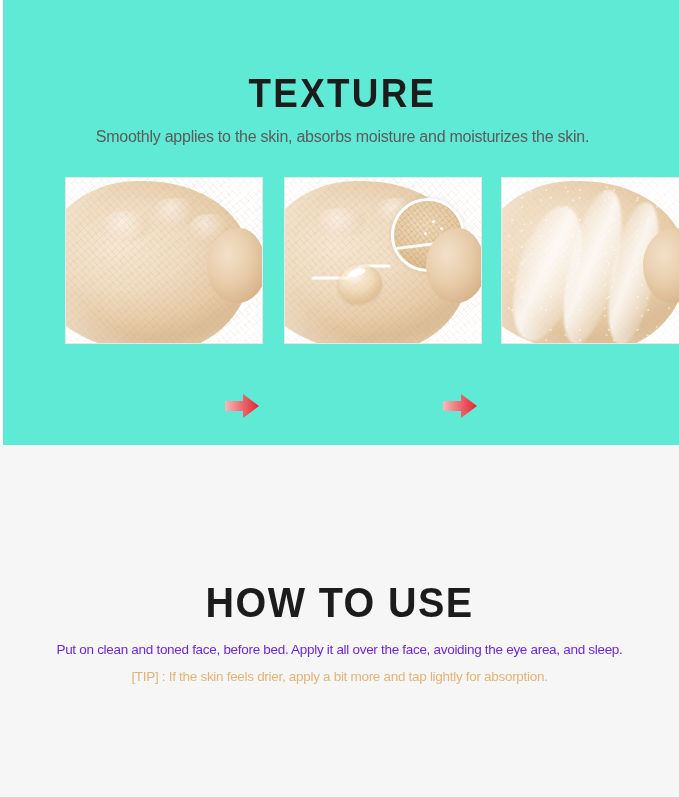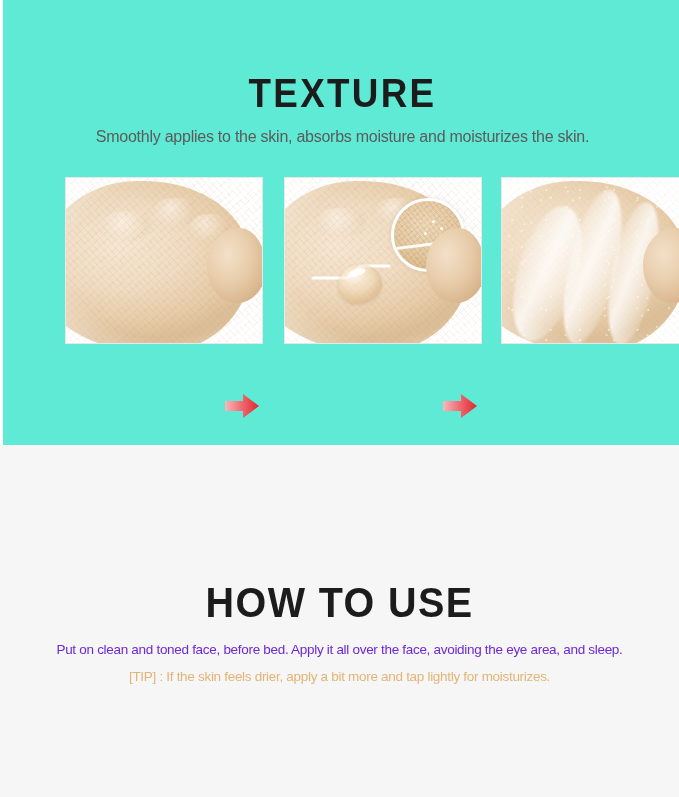--- a/index.html
+++ b/index.html
@@ -376,15 +376,15 @@
       <figcaption class="caption caption-3">After</figcaption>
     </div>
   </section>
 
   <section class="howto-section"></section>
 
   <h2 class="section-heading howto-heading">HOW TO USE</h2>
 
   <p class="howto-line howto-line-1">Put on clean and toned face, before bed. Apply it all over the face, avoiding the eye area, and sleep.</p>
 
-  <p class="howto-tip">[TIP] : If the skin feels drier, apply a bit more and tap lightly for moisturizes.</p>
+  <p class="howto-tip">[TIP] : If the skin feels drier, apply a bit more and tap lightly for absorption.</p>
 
 </div>
 
 </body></html>

